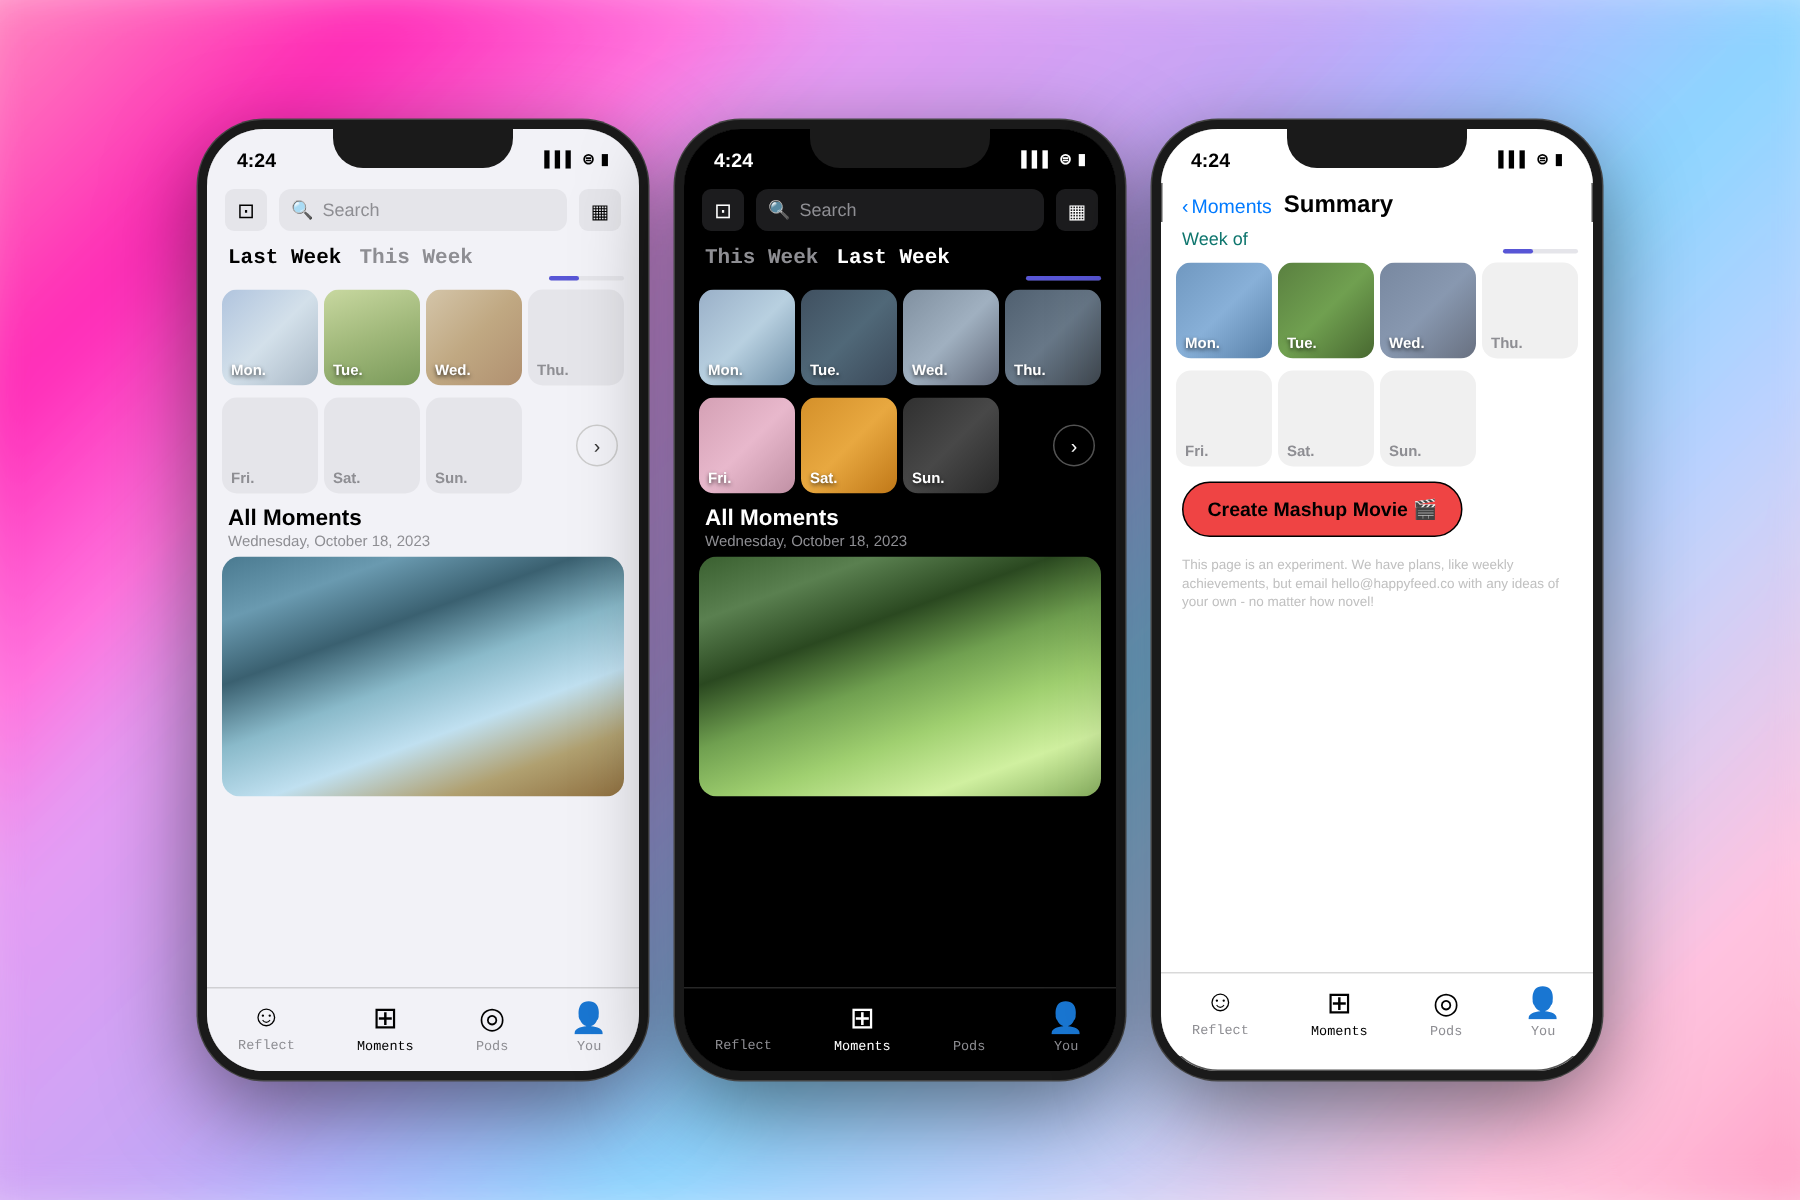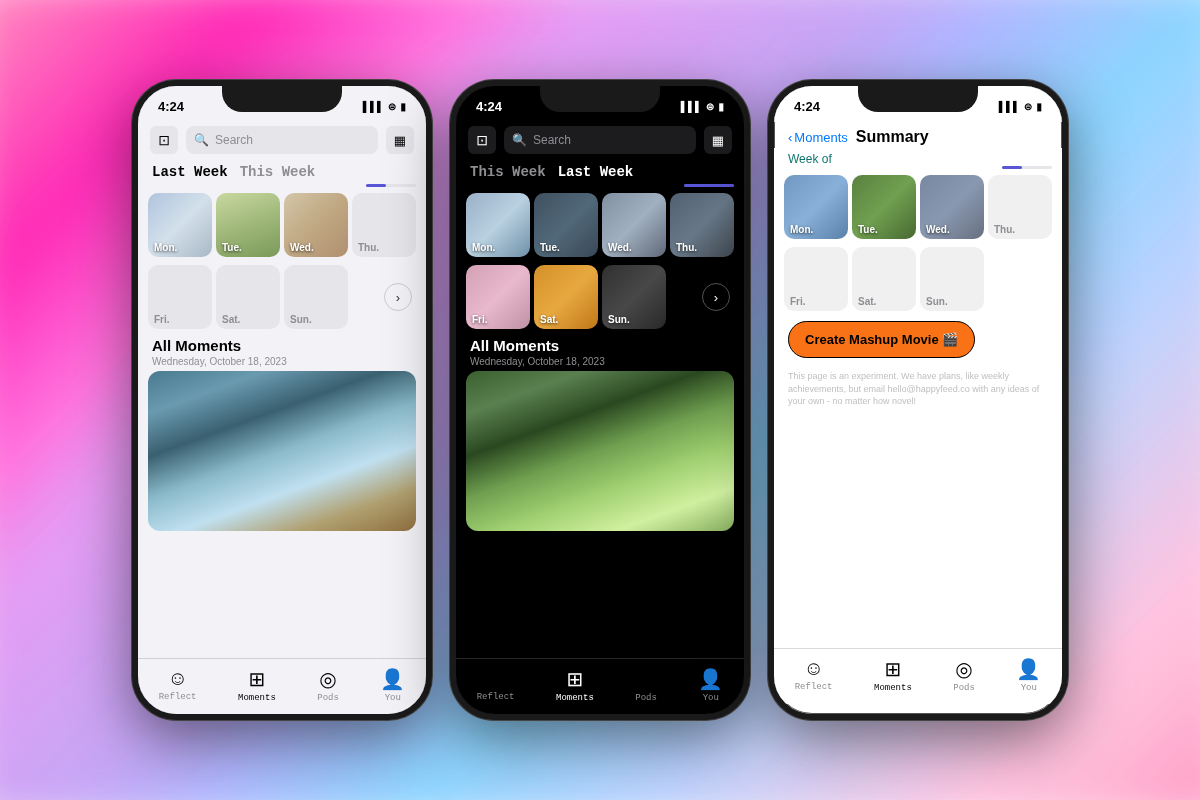--- a/index.html
+++ b/index.html
@@ -297,21 +297,21 @@
       color: #000;
       padding: 0 14px 4px;
       line-height: 1.1;
     }
 
     .mashup-btn {
       margin: 6px 14px;
       padding: 10px 16px;
       border-radius: 24px;
       border: 1.5px solid #000;
-      background: #f97316;
+      background: #ef4444;
       font-size: 13px;
       font-weight: 600;
       display: flex;
       align-items: center;
       justify-content: center;
       gap: 6px;
       cursor: pointer;
     }
 
     .experiment-text {

